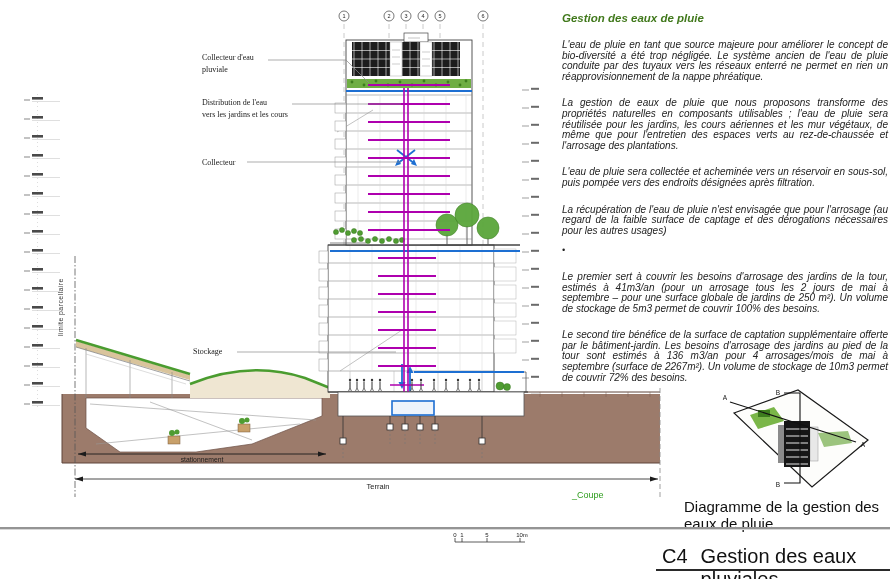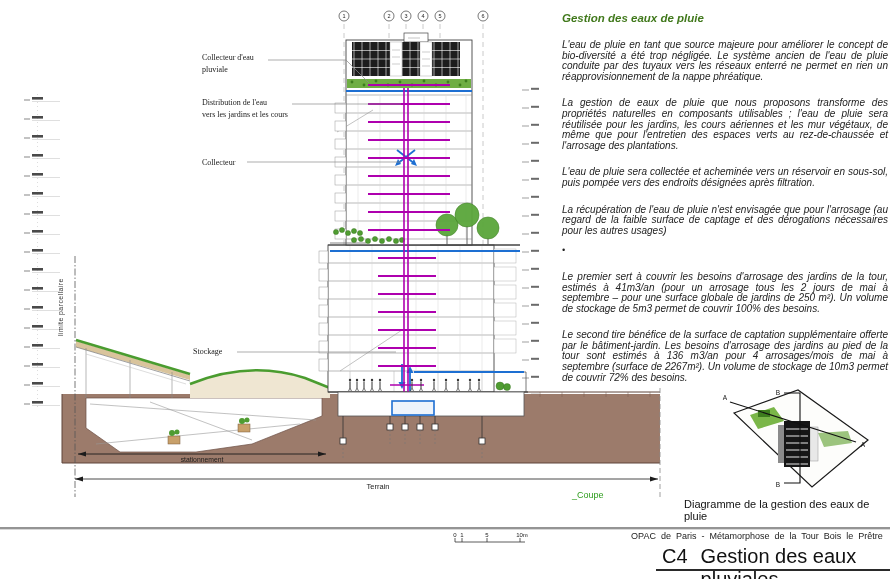--- a/index.html
+++ b/index.html
@@ -9,21 +9,21 @@
   
   #textcol{left:562px;top:12px;width:326px;font-style:italic;}
   #textcol h1{font-size:11.5px;font-weight:bold;color:#41791c;margin:0 0 12px 0;}
   #textcol p{font-size:10px;line-height:10.6px;text-align:justify;margin:16px 0 9px 0;color:#222;}
   #textcol p.bullet{margin:0 0 2px 0;font-size:9px;}
   
   .draw-label{font-size:8px;line-height:12px;color:#1a1a1a;font-family:Liberation Serif, serif;}
   #lbl-limite{left:57px;top:262px;height:74px;font-size:7px;color:#333;
               writing-mode:vertical-rl;transform:rotate(180deg);letter-spacing:.4px;}
   
-  #siteplan-caption{left:684px;top:498px;width:205px;font-size:11px;color:#111;}
+  #siteplan-caption{left:684px;top:498px;width:205px;font-size:15px;color:#111;}
   
   #footer-rule{left:0;top:527px;width:890px;height:2px;background:#949494;border-bottom:1px solid #d8d8d8;}
   #opac-line{left:626px;top:531px;width:262px;font-size:9px;color:#222;text-align:center;word-spacing:2.5px;}
   #sheet-title{left:662px;top:545px;width:228px;font-size:20px;color:#111;display:flex;justify-content:center;gap:13px;}
   #title-underline{left:656px;top:569px;width:234px;height:2px;background:#2a2a2a;}
 </style>
 </head>
 <body>
 
 <div id="sheet">
@@ -462,20 +462,19 @@
     <line x1="37" y1="8" x2="37" y2="12" stroke="#333" stroke-width="0.8"></line>
     <line x1="70" y1="8" x2="70" y2="12" stroke="#333" stroke-width="0.8"></line>
     <g font-size="6" fill="#222" text-anchor="middle">
       <text x="5" y="7">0</text>
       <text x="12" y="7">1</text>
       <text x="37" y="7">5</text>
       <text x="72" y="7">10m</text>
     </g>
   </svg>
 
-  <div id="opac-line" class="abs">OPAC de Paris - Métamorphose de la Tour Bois le Prêtre</div>
   <div id="sheet-title" class="abs">
     <span>C4</span>
     <span>Gestion des eaux pluviales</span>
   </div>
   <div id="title-underline" class="abs"></div>
 
 </div>
 
 </body></html>

